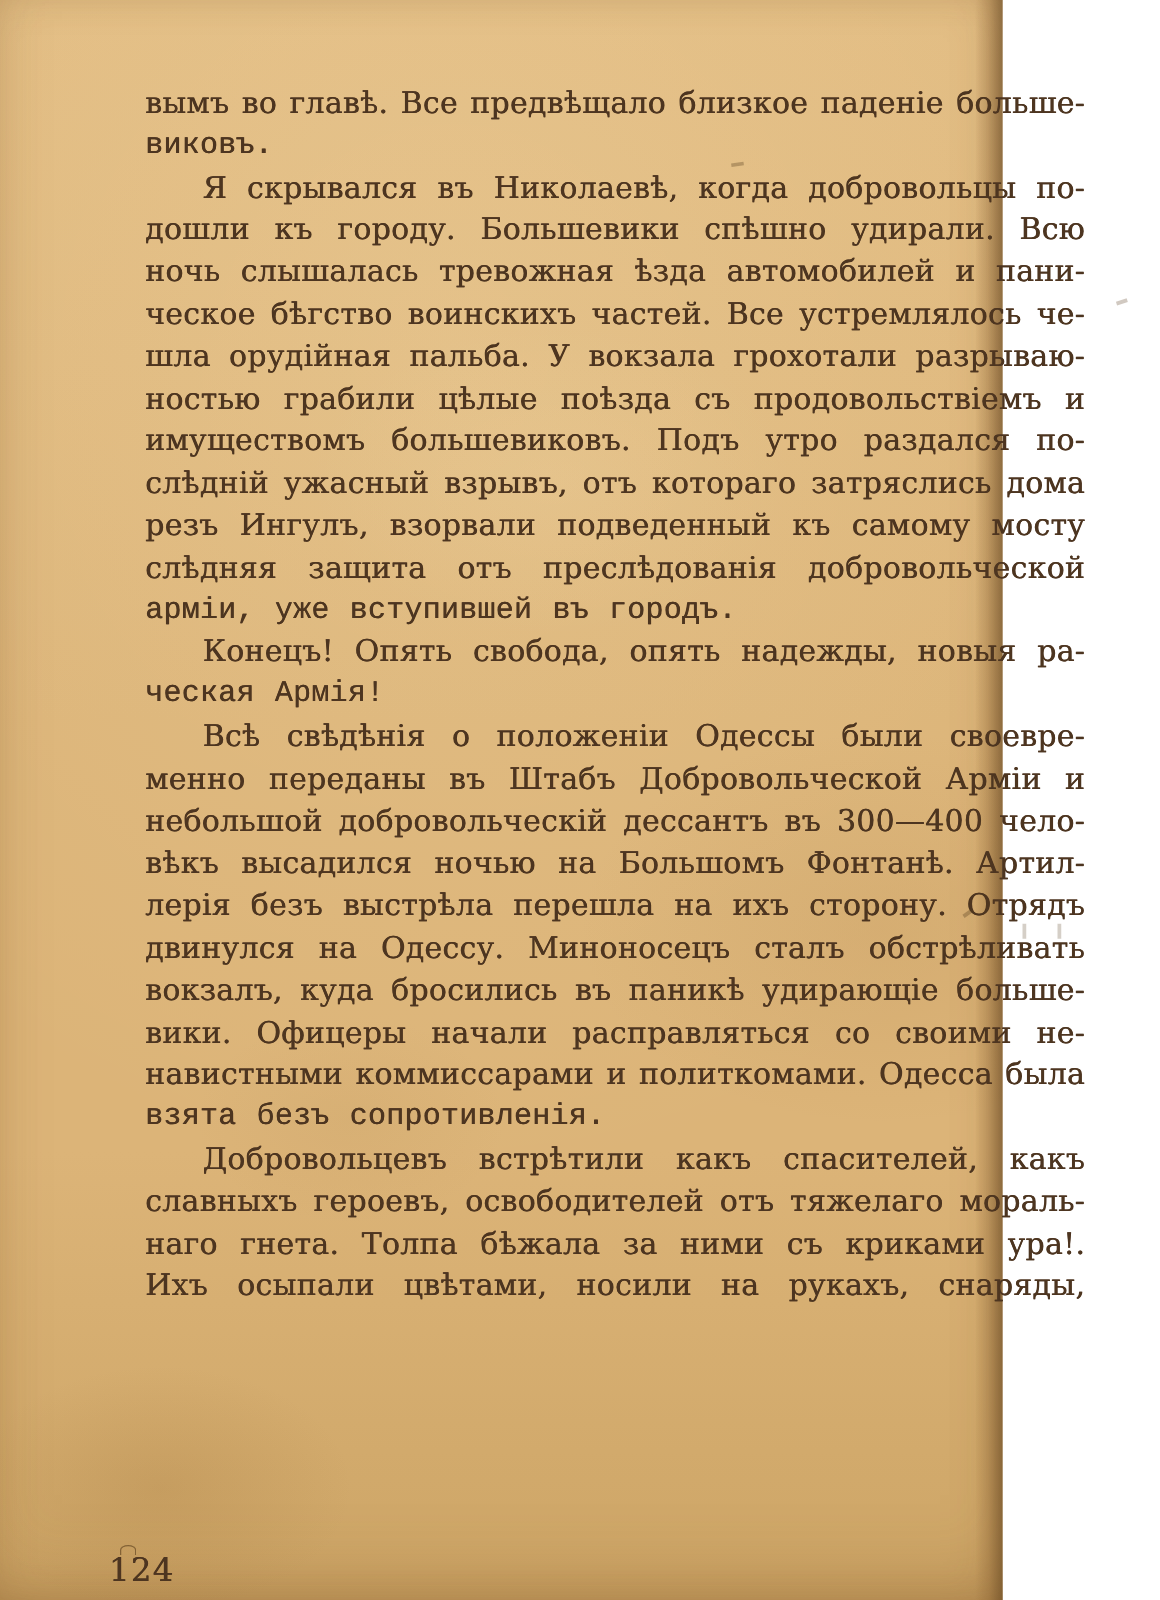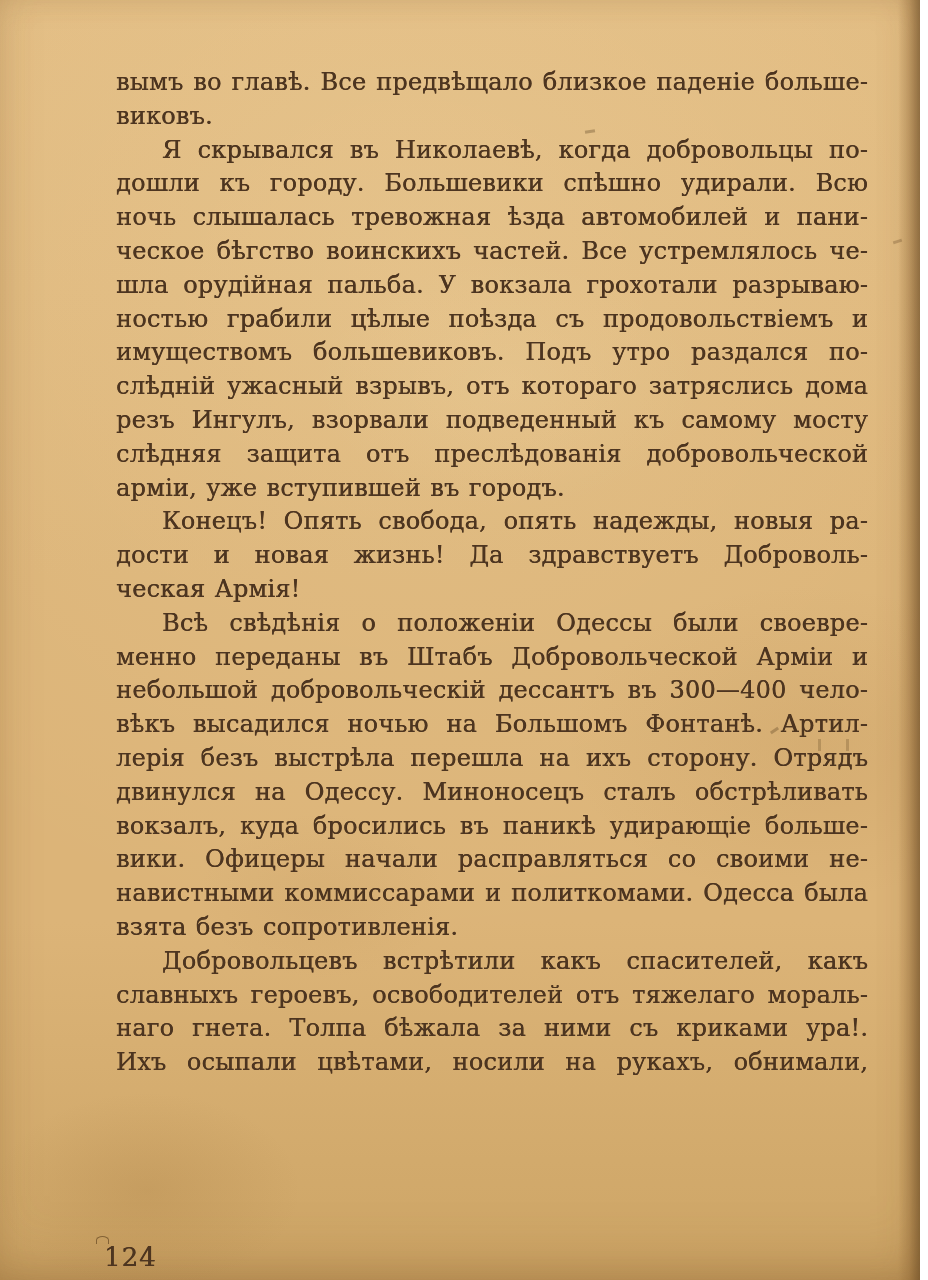--- a/index.html
+++ b/index.html
@@ -9,21 +9,21 @@
     --ink: #4d3520;
   }
   * { box-sizing: border-box; }
   html, body { margin: 0; padding: 0; }
   body {
     width: 928px; height: 1280px; overflow: hidden;
     font-family: "DejaVu Serif", serif;
   }
   .page {
     position: relative;
-    width: 920px; height: 1280px;
+    width: 802px; height: 1280px;
     color: var(--ink);
     background:
       radial-gradient(120% 80% at 45% 22%, rgba(255,240,200,0.16), rgba(0,0,0,0) 65%),
       linear-gradient(to bottom, var(--paper-light) 0%, var(--paper) 45%, var(--paper) 72%, var(--paper-dark) 100%);
     box-shadow:
       inset 0 -34px 70px -34px rgba(120,80,35,0.38),
       inset -14px 0 40px -14px rgba(120,80,35,0.28),
       inset 10px 0 40px -18px rgba(140,100,50,0.18);
   }
   .stains {
@@ -46,23 +46,23 @@
     height: 33.8px; line-height: 33.8px;
     font-size: 24px;
     letter-spacing: 0.2px;
     word-spacing: 1.5px;
     white-space: nowrap;
     text-align: justify;
     text-align-last: justify;
     text-shadow: 0.35px 0 0 currentColor;
   }
   .line.indent { padding-left: 46px; }
-  .line.end { text-align-last: left; }
+  .line.end { text-align-last: left; font-family: Liberation Mono, monospace; }
   .page-number {
-    position: absolute; left: 104px; top: 1242px;
+    position: absolute; left: 87px; top: 1242px;
     font-size: 26px; line-height: 30px;
     letter-spacing: 1px;
     text-shadow: 0.35px 0 0 currentColor;
   }
   .hat-mark {
     position: absolute; left: 96px; top: 1236px;
     width: 13px; height: 8px;
     border: 1.5px solid rgba(96,66,32,0.65);
     border-bottom: none;
     border-radius: 50% 50% 0 0;
@@ -89,36 +89,35 @@
       <div class="line">ночь слышалась тревожная ѣзда автомобилей и пани-</div>
       <div class="line">ческое бѣгство воинскихъ частей. Все устремлялось че-</div>
       <div class="line">шла орудійная пальба. У вокзала грохотали разрываю-</div>
       <div class="line">ностью грабили цѣлые поѣзда съ продовольствіемъ и</div>
       <div class="line">имуществомъ большевиковъ. Подъ утро раздался по-</div>
       <div class="line">слѣдній ужасный взрывъ, отъ котораго затряслись дома</div>
       <div class="line">резъ Ингулъ, взорвали подведенный къ самому мосту</div>
       <div class="line">слѣдняя защита отъ преслѣдованія добровольческой</div>
       <div class="line end">арміи, уже вступившей въ городъ.</div>
       <div class="line indent">Конецъ! Опять свобода, опять надежды, новыя ра-</div>
-      <div class="line">дости и новая жизнь! Да здравствуетъ Доброволь-</div>
       <div class="line end">ческая Армія!</div>
       <div class="line indent">Всѣ свѣдѣнія о положеніи Одессы были своевре-</div>
       <div class="line">менно переданы въ Штабъ Добровольческой Арміи и</div>
       <div class="line">небольшой добровольческій дессантъ въ 300—400 чело-</div>
       <div class="line">вѣкъ высадился ночью на Большомъ Фонтанѣ. Артил-</div>
       <div class="line">лерія безъ выстрѣла перешла на ихъ сторону. Отрядъ</div>
       <div class="line">двинулся на Одессу. Миноносецъ сталъ обстрѣливать</div>
       <div class="line">вокзалъ, куда бросились въ паникѣ удирающіе больше-</div>
       <div class="line">вики. Офицеры начали расправляться со своими не-</div>
       <div class="line">навистными коммиссарами и политкомами. Одесса была</div>
       <div class="line end">взята безъ сопротивленія.</div>
       <div class="line indent">Добровольцевъ встрѣтили какъ спасителей, какъ</div>
       <div class="line">славныхъ героевъ, освободителей отъ тяжелаго мораль-</div>
       <div class="line">наго гнета. Толпа бѣжала за ними съ криками ура!.</div>
-      <div class="line">Ихъ осыпали цвѣтами, носили на рукахъ, обнимали,</div>
+      <div class="line">Ихъ осыпали цвѣтами, носили на рукахъ, снаряды,</div>
     </div>
 
   <div class="hat-mark"></div>
   <div class="page-number">124</div>
 
   <div class="artifact a-dash1"></div>
   <div class="artifact a-dash2"></div>
   <div class="artifact a-quote"></div>
   <div class="artifact a-tick1"></div>
   <div class="artifact a-tick2"></div>

